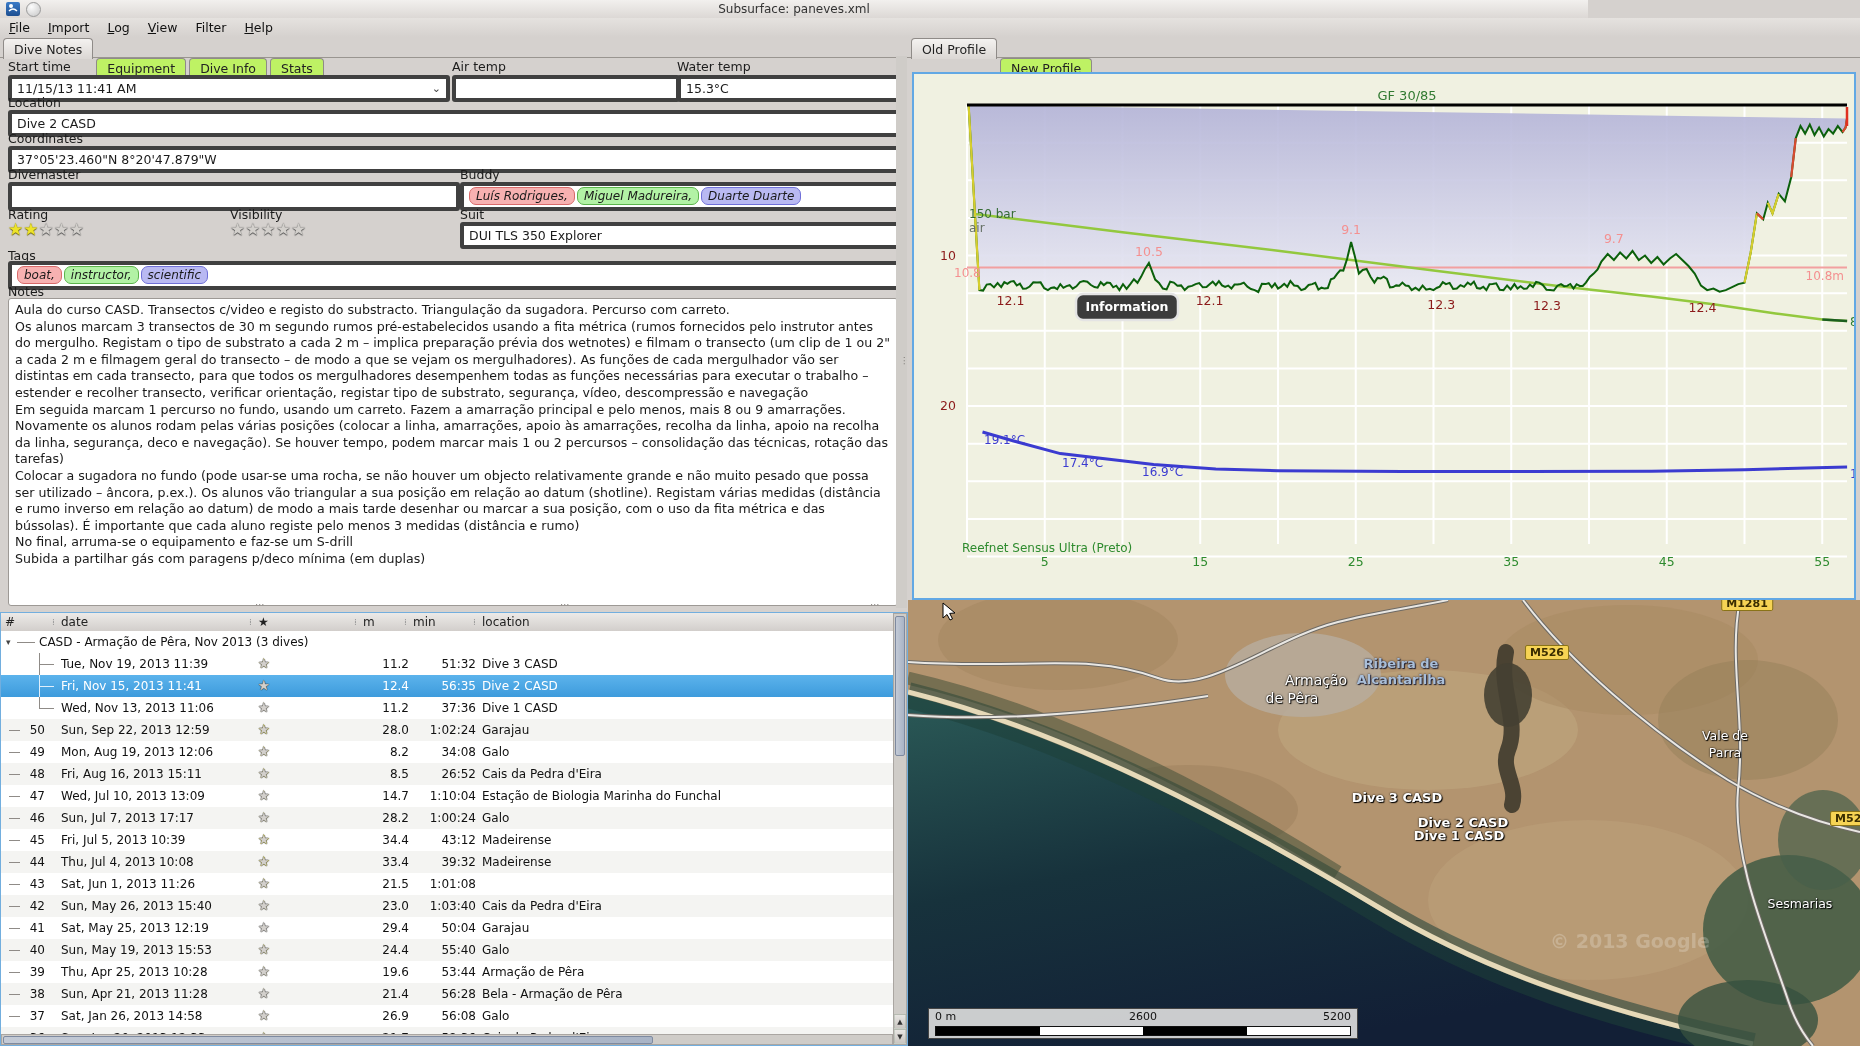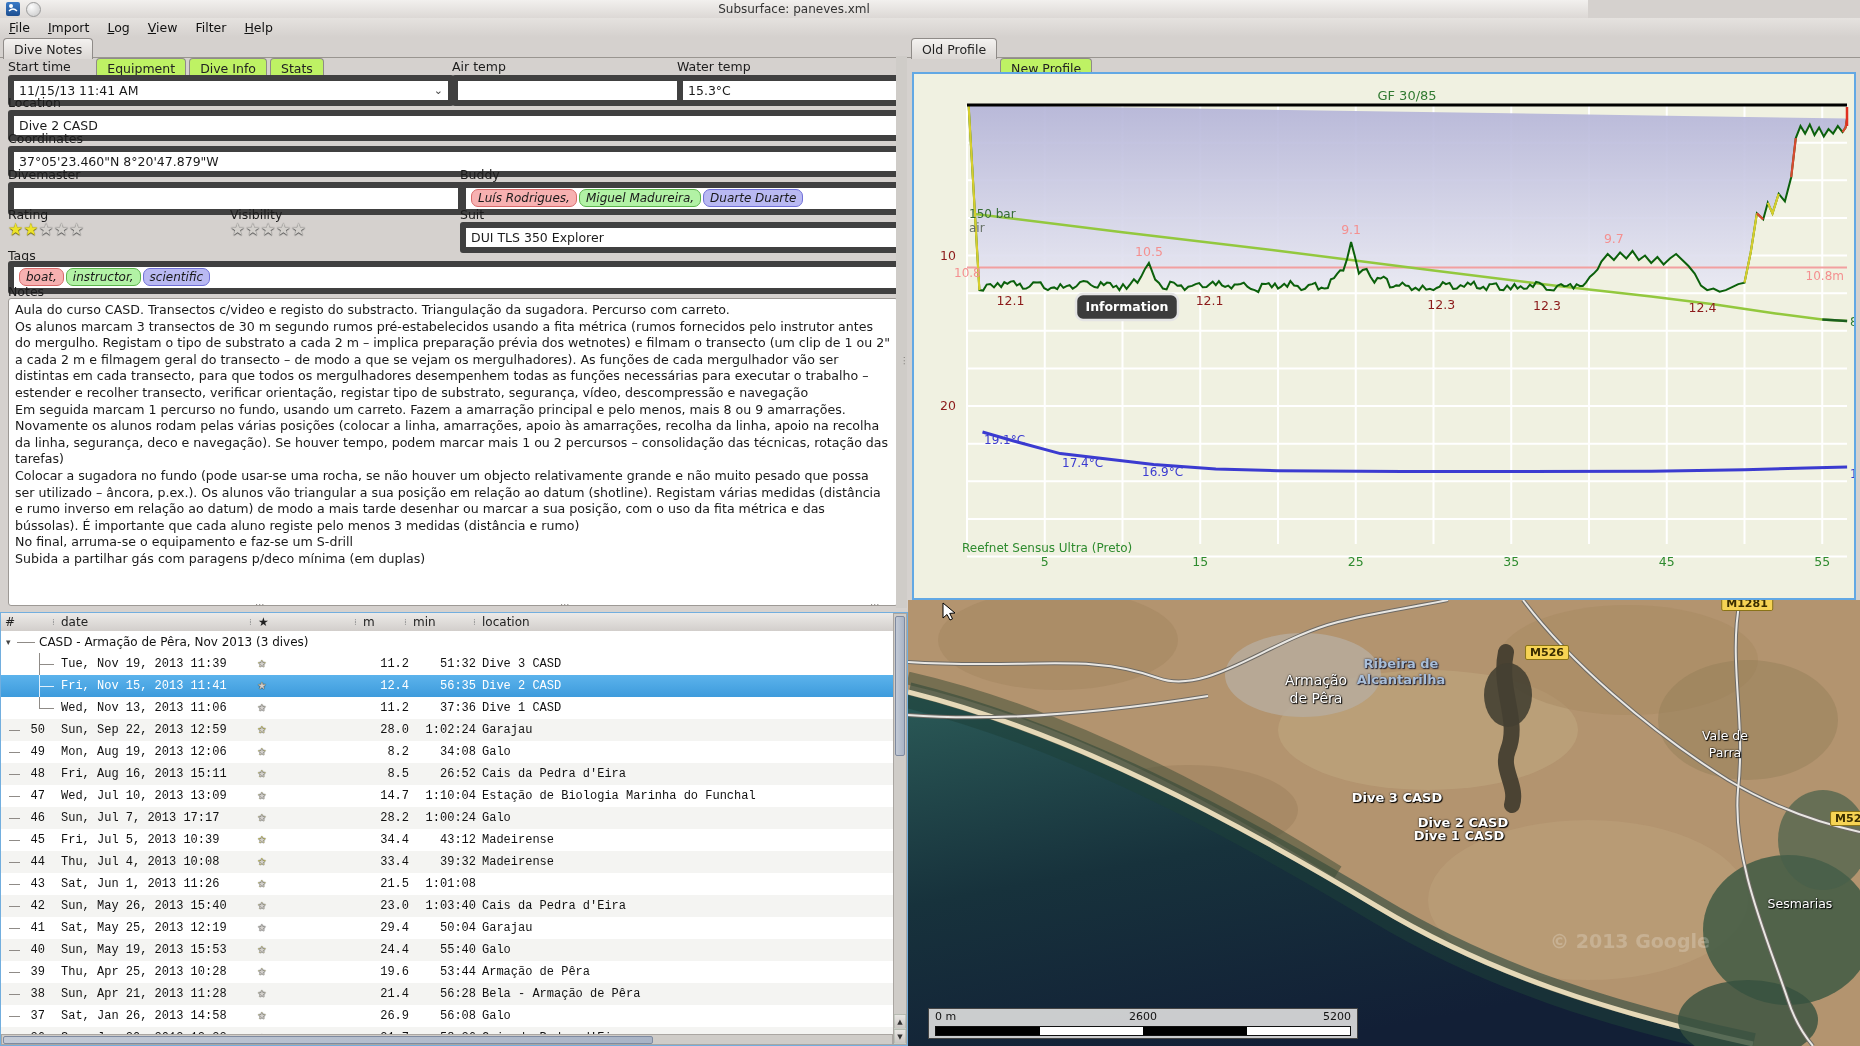--- a/index.html
+++ b/index.html
@@ -18,42 +18,42 @@
   .menu-item{display:inline-block;padding:2px 9px 0 9px;height:17px;font-size:12.5px;color:#111;}
   .menu-item .u{text-decoration:underline;}
   
   .tabstrip{height:21px;}
   .tabstrip .rule{position:absolute;left:0;right:0;bottom:0;height:1px;background:#999590;}
   .tab{position:relative;display:inline-block;margin-left:3px;padding:2px 10px;border:1px solid #8f8b88;border-bottom:none;
        border-radius:4px 4px 0 0;background:#bef264;color:#222;font-size:12.5px;top:20px;}
   .tab.active{background:linear-gradient(#f4f2f0,#dbd7d4);top:1px;padding-top:3px;z-index:2;}
   
   .flabel{position:absolute;font-size:12.5px;color:#1c1c1c;}
-  .finput{position:absolute;background:#fff;border:6px solid #404040;border-radius:3px;
+  .finput{position:absolute;background:#fff;border:4px solid #404040;border-radius:3px;
           padding:0 5px;font-size:12.5px;line-height:19px;height:19px;overflow:hidden;white-space:nowrap;}
   .combo-arrow{position:absolute;right:5px;top:0;color:#444;font-size:11px;line-height:19px;}
   .pill{display:inline-block;border-radius:7px;padding:0px 6px;margin-right:2px;font-size:12px;line-height:16px;
         border:1px solid;position:relative;top:-1px;font-style:italic;}
   .pill.red{background:#f7b1b1;border-color:#d96a6a;}
   .pill.green{background:#b2f2a5;border-color:#5cb54c;}
   .pill.blue{background:#b9b9f2;border-color:#7070d8;}
   .stars-lg .st{font-size:17px;letter-spacing:0px;}
   .st.f{color:#ede329;text-shadow:0 0 1px #6b6410,0 1px 1px #6b6410;}
   .st.e{color:#d3d0cc;text-shadow:0 0 1px #555,0 1px 1px #555;}
   #notes-box{background:#fff;border:1px solid #9d9995;border-radius:3px;padding:3px 6px;
              font-size:12.6px;line-height:16.6px;white-space:pre-wrap;overflow:hidden;}
   .splitter-dots{position:absolute;color:#8f8b87;font-size:10px;letter-spacing:2px;}
   
   #divetable{left:0;top:612px;width:908px;height:434px;background:#fff;border:1px solid #72aede;box-sizing:border-box;}
   #dt-header{position:absolute;left:0;top:0;width:892px;height:18px;background:linear-gradient(#eceae8,#d2cecb);
              border-bottom:1px solid #a5a19d;font-size:12px;color:#222;}
   .hcell{position:absolute;top:0;line-height:18px;}
   .hcell.sep::before{content:"⁞";position:absolute;left:-9px;top:0;color:#999;font-size:9px;line-height:18px;}
   #dt-rows{position:absolute;left:0;top:18px;width:892px;height:405px;overflow:hidden;}
-  .drow{position:absolute;left:0;width:892px;height:22px;line-height:22px;font-size:12px;color:#111;font-family:Liberation Mono, monospace;}
+  .drow{position:absolute;left:0;width:892px;height:22px;line-height:22px;font-size:12px;color:#111;}
   .drow.odd{background:#f4f4f2;}
   .drow.sel{background:linear-gradient(#5cb3ec,#3d9bdc);color:#fff;}
   .drow span{position:absolute;top:0;white-space:nowrap;}
   .c-num{left:4px;width:40px;text-align:right;}
   .c-date{left:60px;width:190px;}
   .c-star{left:257px;width:105px;font-size:13px;letter-spacing:-1px;line-height:22px;}
   .c-star .st{text-shadow:0 0 1px #444;}
   .c-m{left:362px;width:46px;text-align:right;}
   .c-min{left:405px;width:70px;text-align:right;}
   .c-loc{left:481px;width:400px;}
@@ -571,21 +571,21 @@
     </g>
     <g stroke="#e9e7e3" stroke-width="2" fill="none">
       <path d="M0,62 C120,70 180,52 250,78 C300,96 360,40 430,22 C460,14 500,8 540,0"></path>
       <path d="M615,0 C660,60 740,130 820,180 C870,210 920,225 952,232"></path>
       <path d="M832,0 C820,60 838,120 830,190 C824,260 860,340 880,400 C888,425 900,440 905,446"></path>
       <path d="M0,115 C90,122 200,112 300,96"></path>
     </g>
   </svg>
   <div id="map-labels">
       <div class="maplabel town" style="left: 400px; top: 72px;">Armação</div>
-      <div class="maplabel town" style="left: 400px; top: 90px;">de Pêra</div>
+      <div class="maplabel town" style="left: 376px; top: 90px;">de Pêra</div>
       <div class="maplabel water" style="left: 493px; top: 56px;">Ribeira de</div>
       <div class="maplabel water" style="left: 493px; top: 72px;">Alcantarilha</div>
       <div class="maplabel badge" style="left: 639px; top: 45px;">M526</div>
       <div class="maplabel badge" style="left: 839px; top: -4px;">M1281</div>
       <div class="maplabel town sm" style="left: 809px; top: 128px;">Vale de</div>
       <div class="maplabel town sm" style="left: 809px; top: 145px;">Parra</div>
       <div class="maplabel badge" style="left: 944px; top: 211px;">M526</div>
       <div class="maplabel dive" style="left: 489px; top: 190px;">Dive 3 CASD</div>
       <div class="maplabel dive" style="left: 555px; top: 215px;">Dive 2 CASD</div>
       <div class="maplabel dive" style="left: 551px; top: 228px;">Dive 1 CASD</div>

